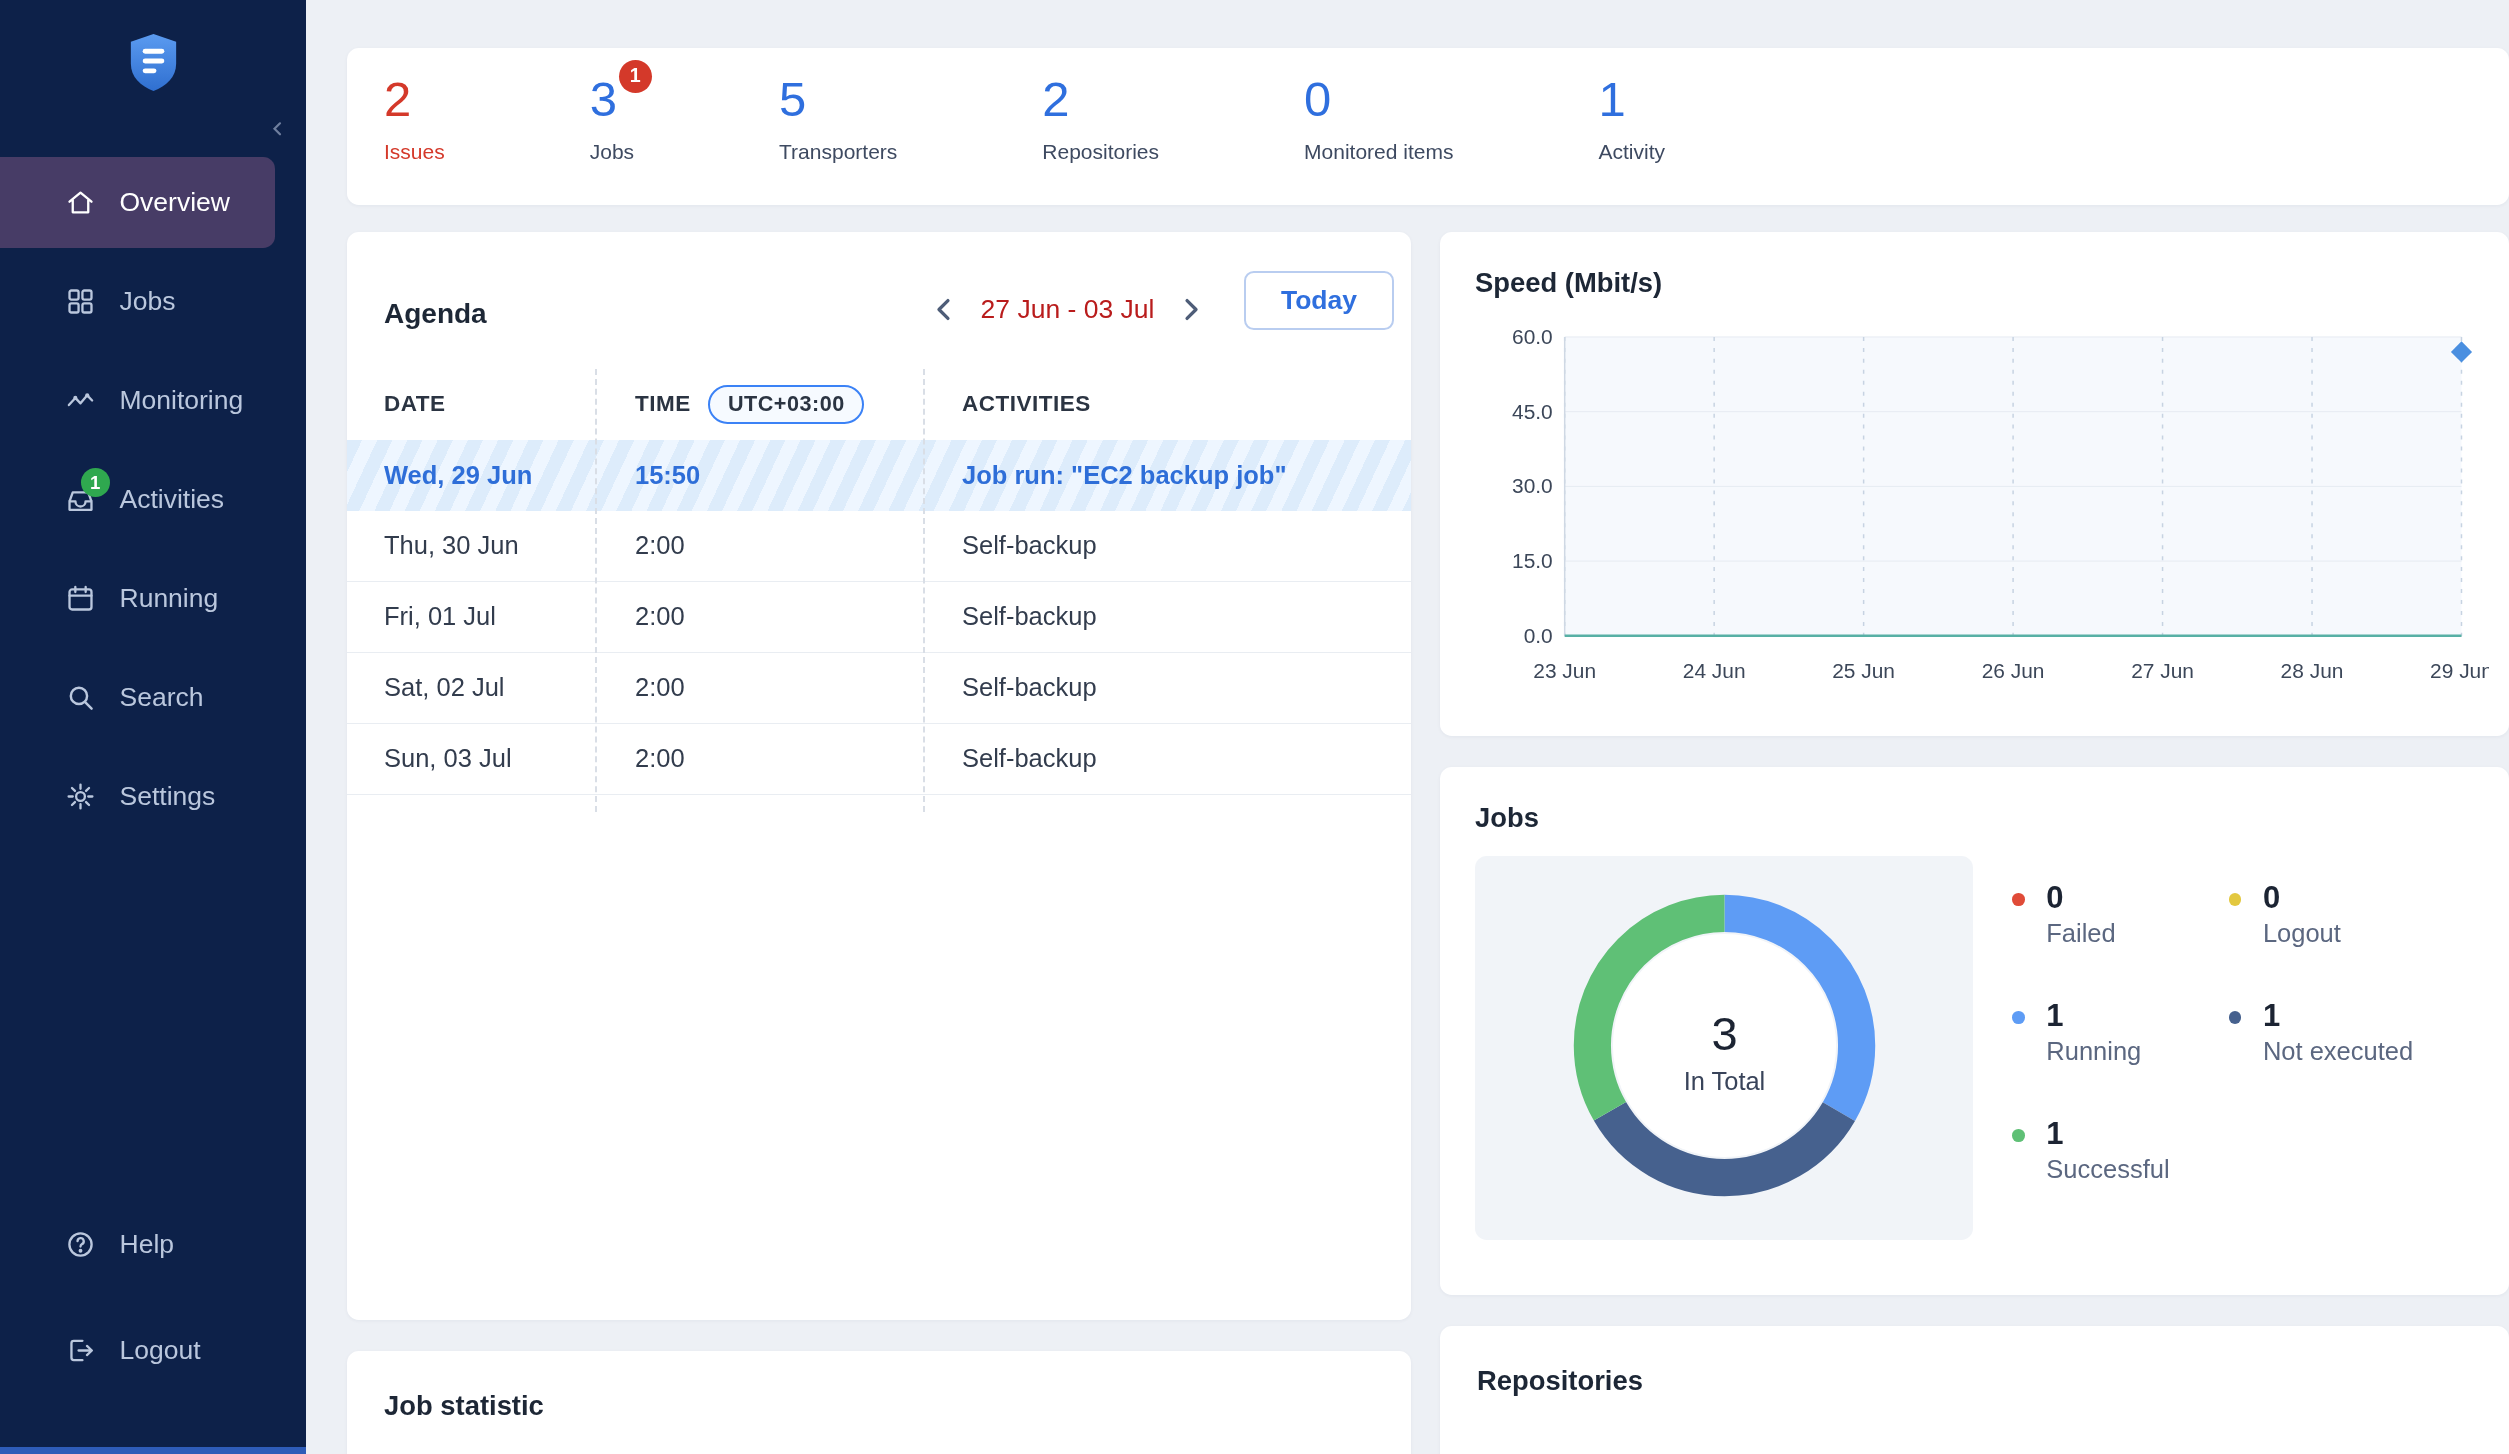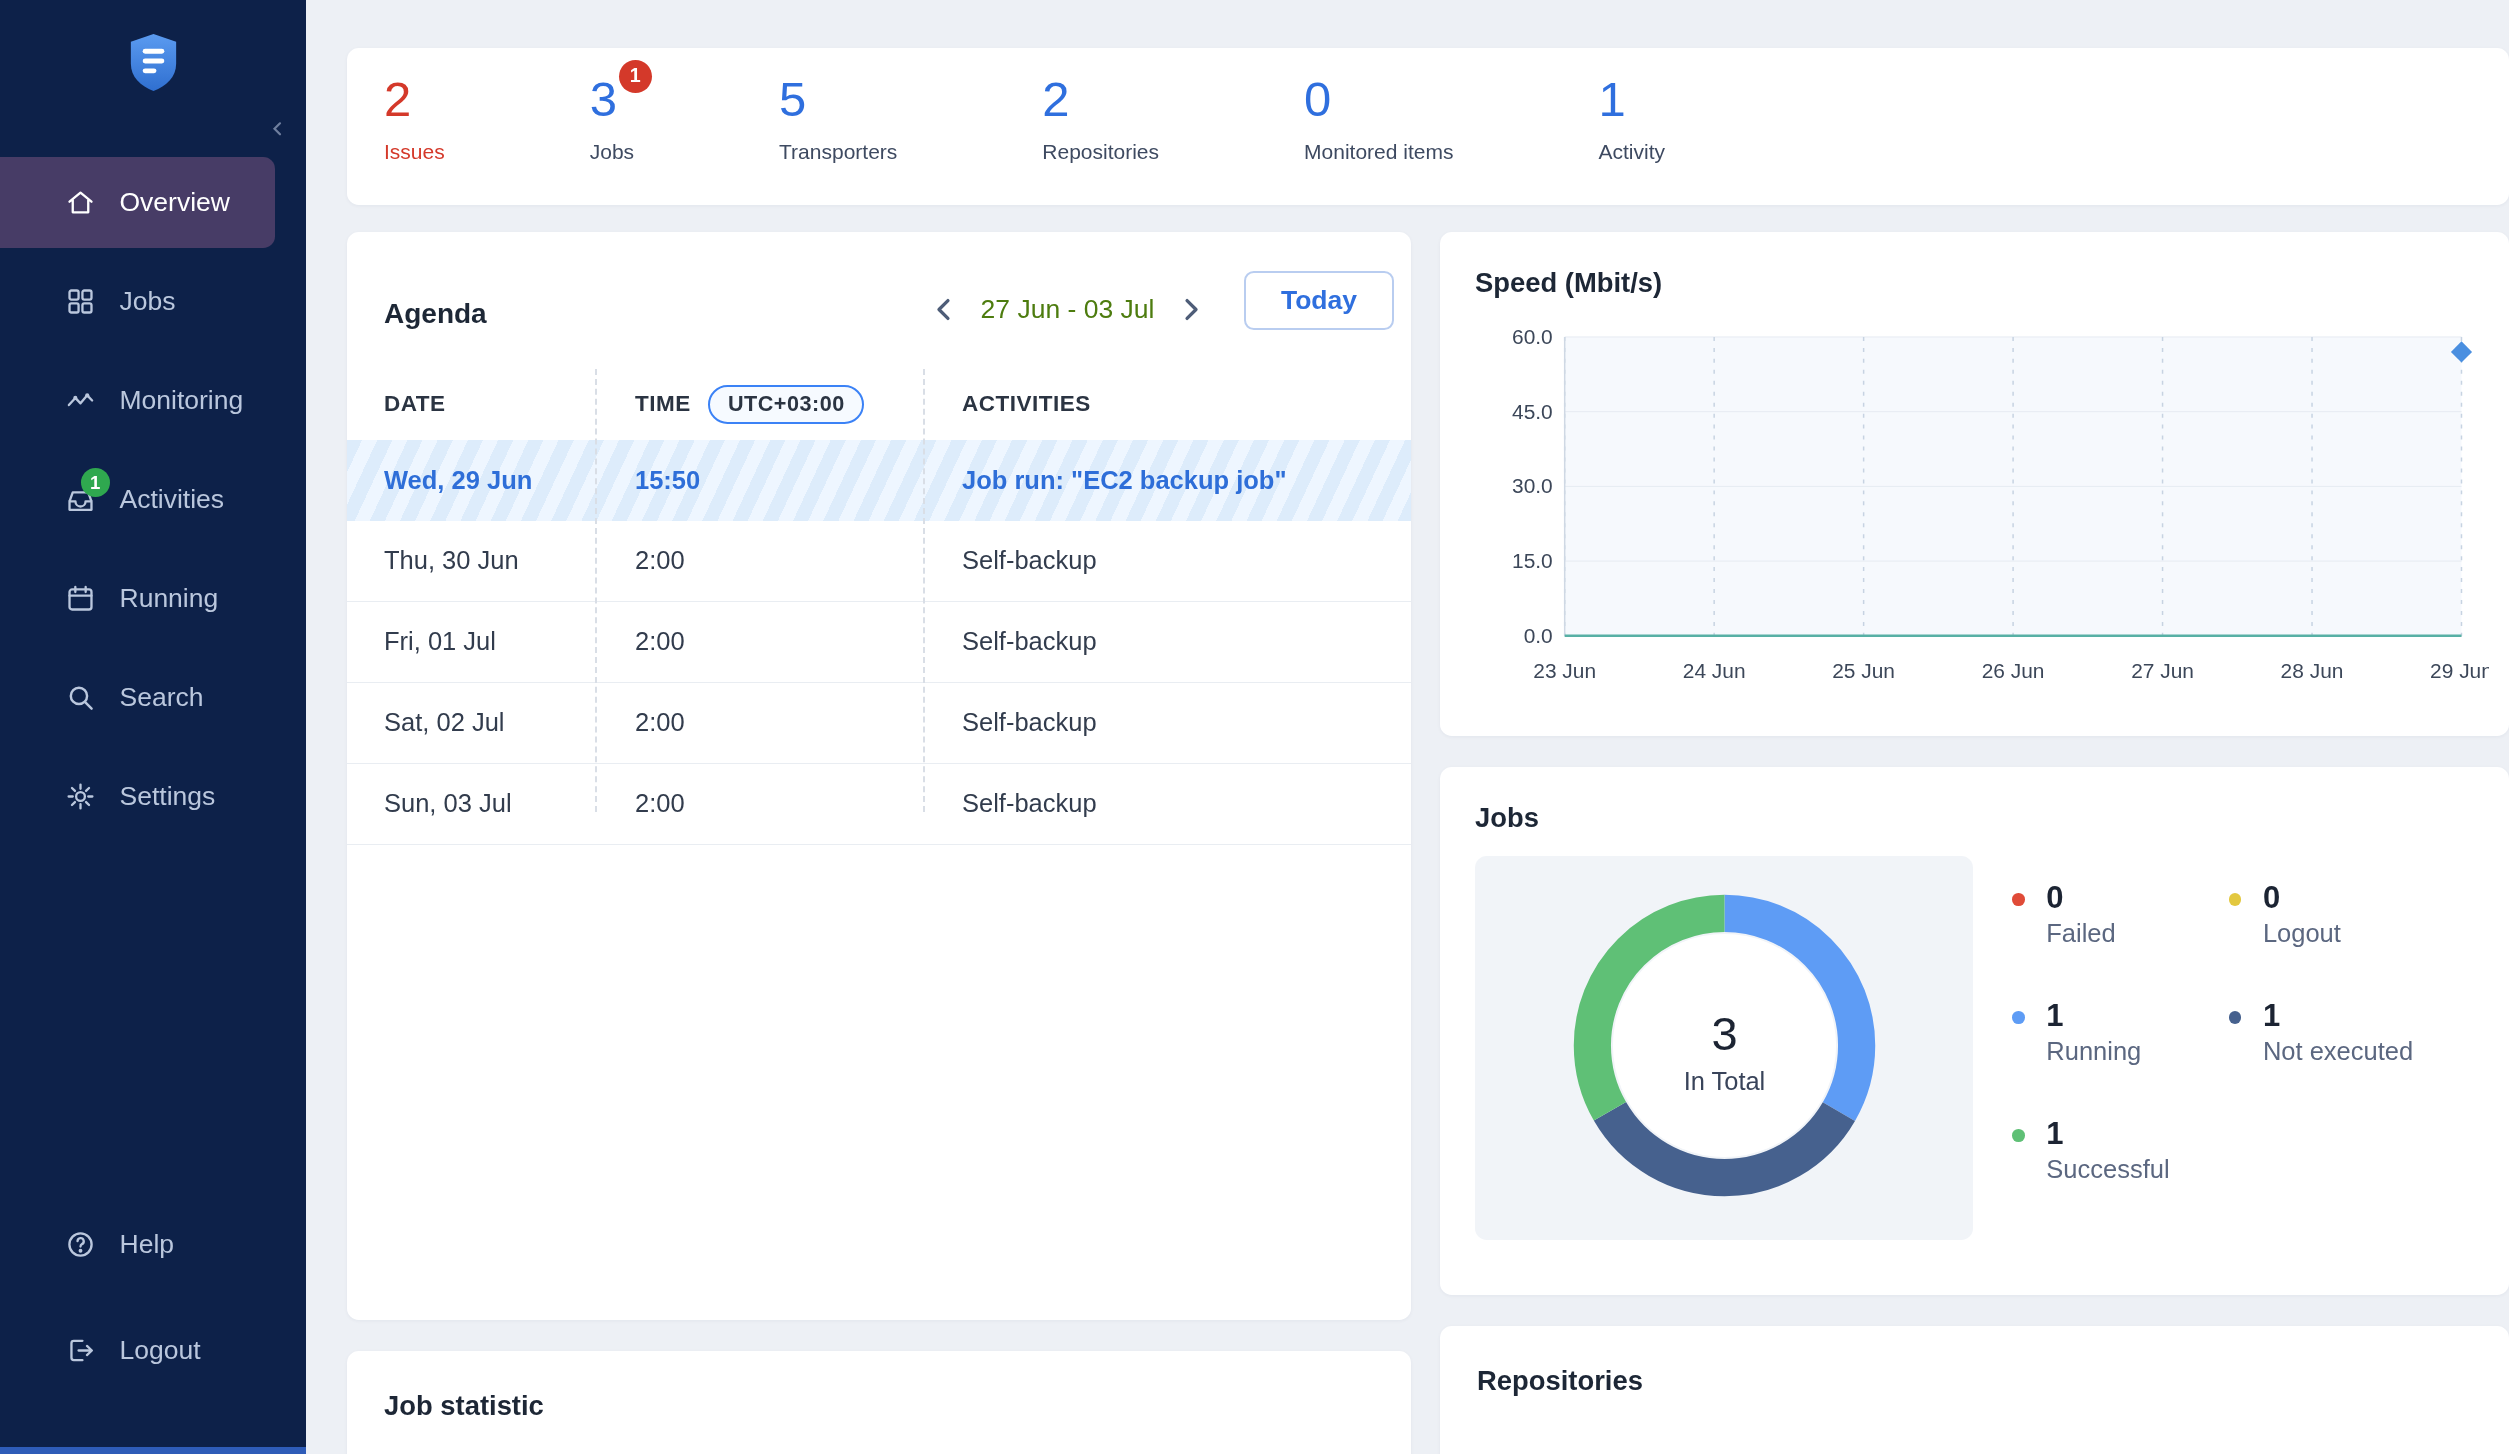--- a/index.html
+++ b/index.html
@@ -53,37 +53,37 @@
   .content-grid { display: flex; margin-top: 27.4px; flex: 1; }
   .col-left { width: 1064px; flex-shrink: 0; display: flex; flex-direction: column; }
   .col-right { flex: 1; margin-left: 29px; display: flex; flex-direction: column; }
 
   
   .agenda-card { height: 1088px; position: relative; flex-shrink: 0; }
   .agenda-head { display: flex; align-items: flex-end; padding: 39px 17px 0 37px; }
   .agenda-title { font-size: 28px; font-weight: bold; flex: 1; }
   .range-nav { display: flex; align-items: center; gap: 15.7px; }
   .chev-btn { background: none; border: none; cursor: pointer; padding: 3.9px; display: flex; }
-  .range-label { font-size: 26.5px; color: #4d7c0f; }
+  .range-label { font-size: 26.5px; color: #b91c1c; }
   .today-btn {
     margin-left: 33px; background: #fff; border: 2px solid #b9cdf0; border-radius: 9.8px;
     color: #2f6fde; font-weight: bold; font-size: 26.5px; padding: 11.8px 35px; cursor: pointer;
     font-family: inherit;
   }
   .agenda-table { margin-top: 39px; position: relative; }
   .agenda-hrow, .agenda-row { display: grid; grid-template-columns: 211px 328px 1fr; padding-left: 37px; align-items: center; }
   .agenda-hrow { height: 71px; }
   .hcell { font-size: 22.5px; font-weight: bold; color: #2b3442; letter-spacing: 0.5px; display: flex; align-items: center; }
   .hcell.c2, .cell.c2 { padding-left: 40px; }
   .hcell.c3, .cell.c3 { padding-left: 39px; }
   .tz-pill {
     margin-left: 17.6px; border: 2px solid #3b82f6; background: #f6faff; border-radius: 979px;
     padding: 4.9px 17.6px; font-size: 21.6px; font-weight: bold; color: #2b3442;
   }
-  .agenda-row { height: 81px; font-size: 25.5px; color: #323c4d; }
+  .agenda-row { height: 71px; font-size: 25.5px; color: #323c4d; }
   .agenda-row:not(.hl) { border-bottom: 1px solid #e9edf2; }
   .agenda-row.hl {
     background: repeating-linear-gradient(115deg, #ddecfb 0 13.7px, #eef6ff 13.7px 27.4px);
     color: #2e6ed8; font-weight: bold;
   }
   .col-sep { position: absolute; top: 0; width: 0; border-left: 2px dashed #d9dee6; height: 443px; z-index: 3; }
   .sep1 { left: 248px; } .sep2 { left: 576px; }
 
   
   .speed-card { height: 504px; padding: 35px 19.6px 0 35px; flex-shrink: 0; }

